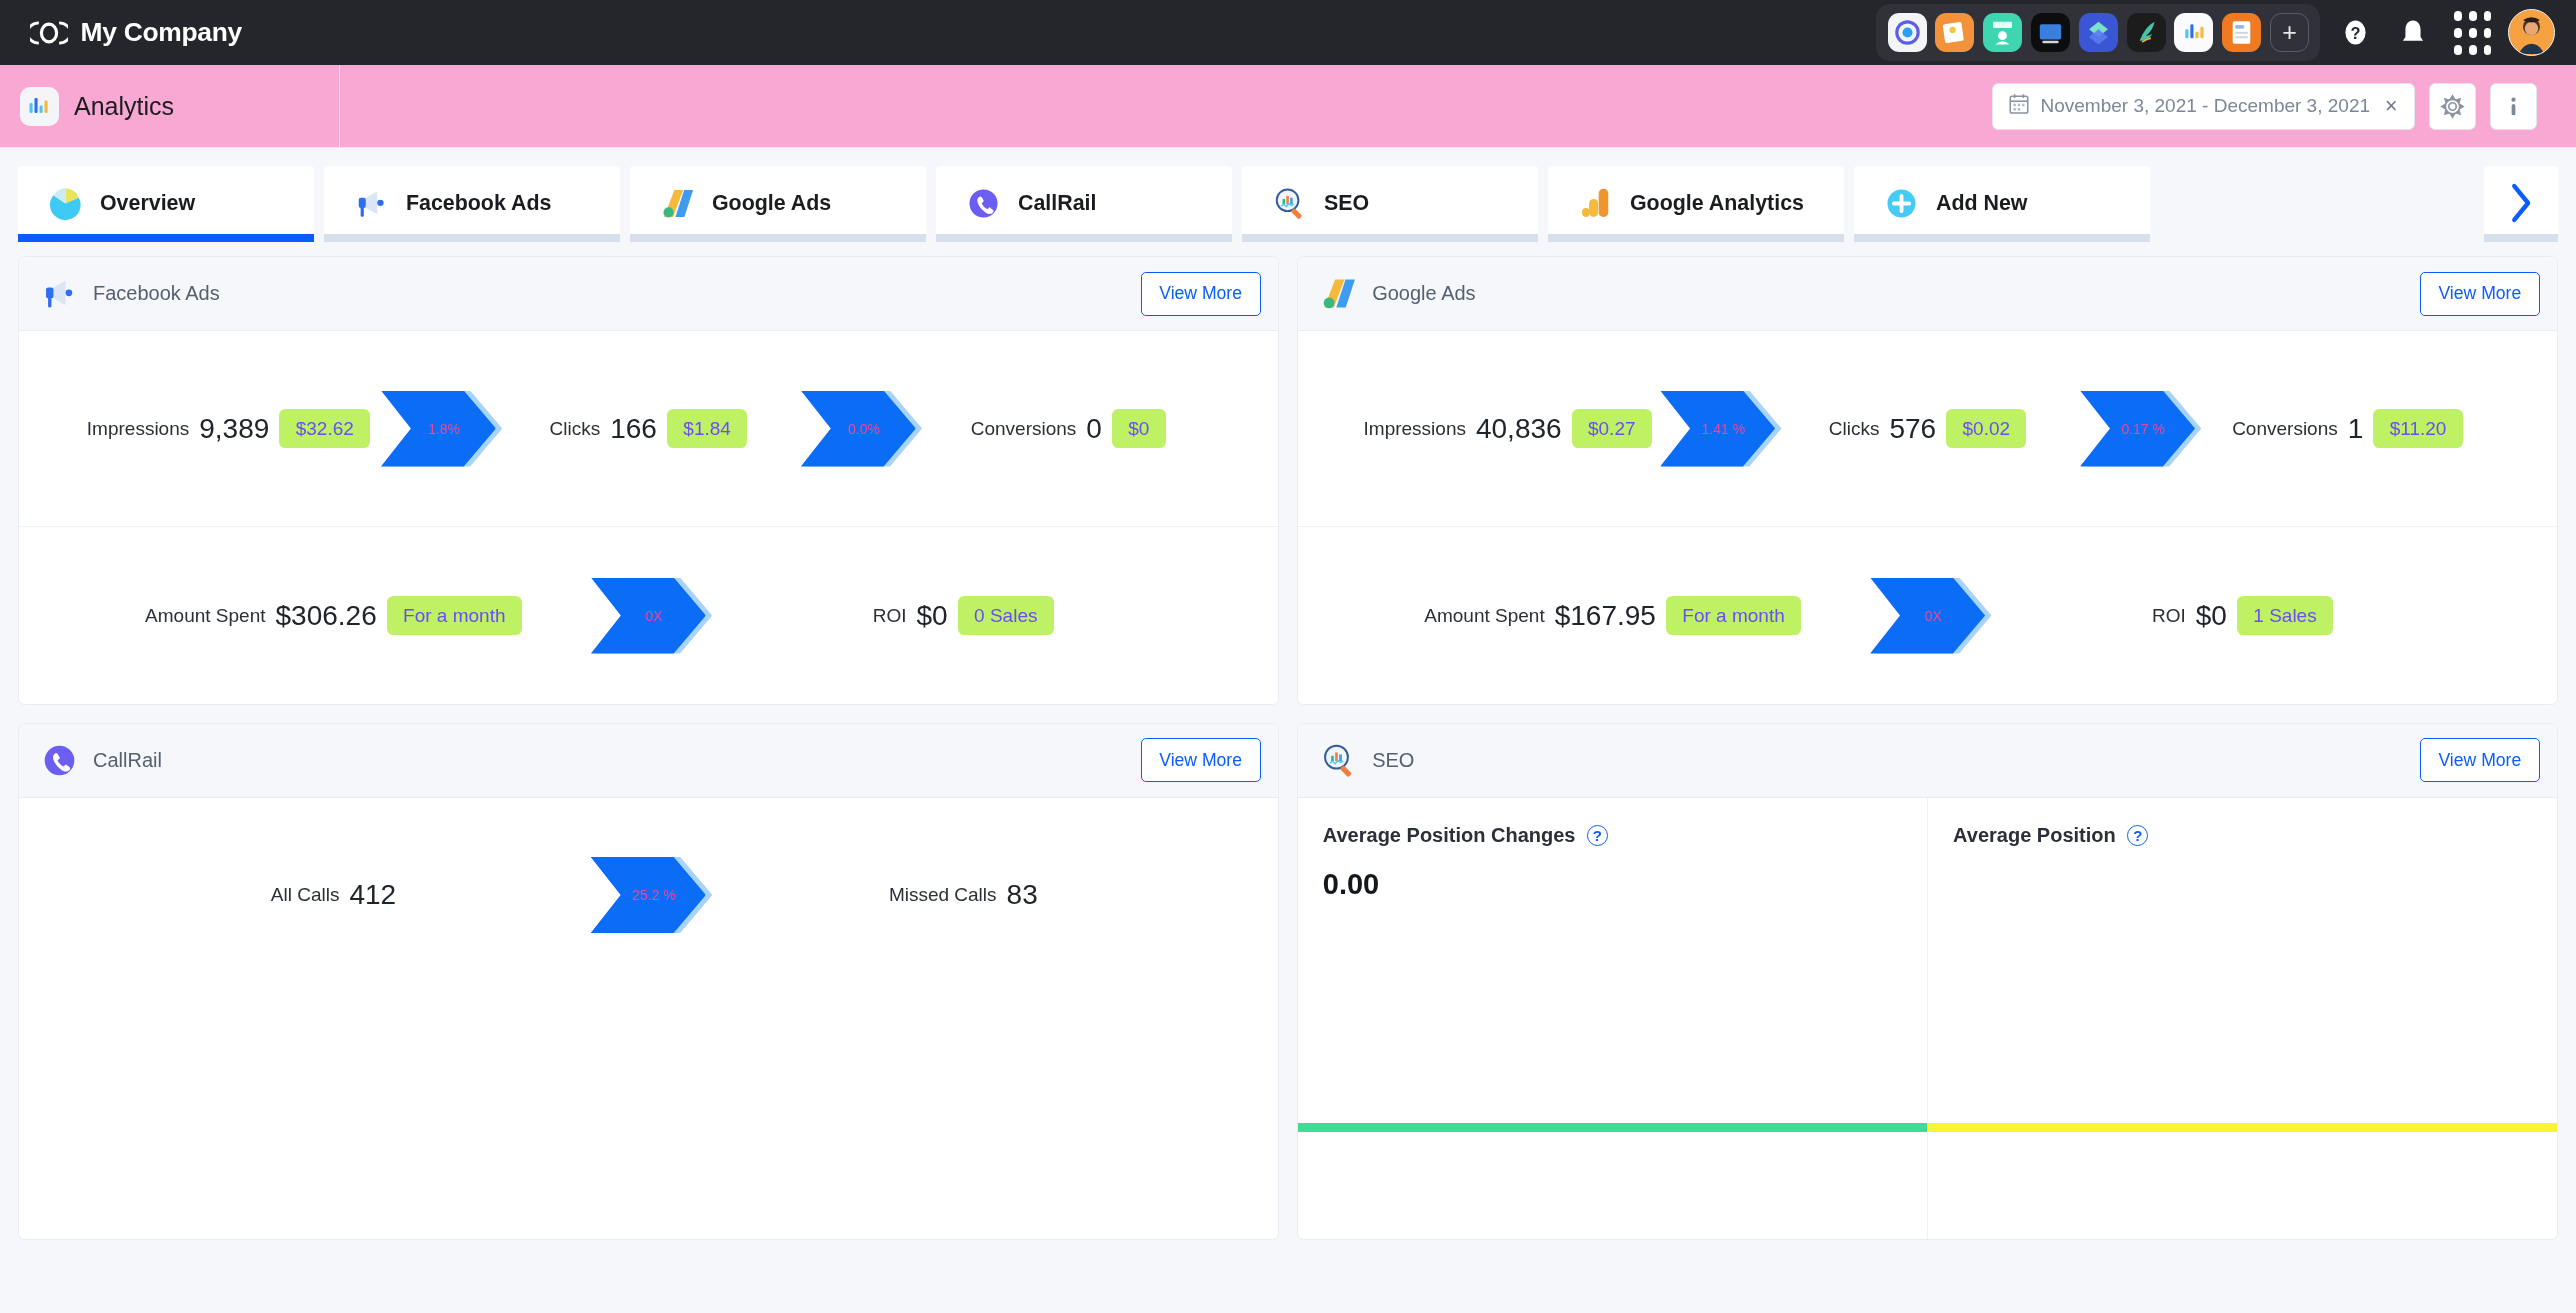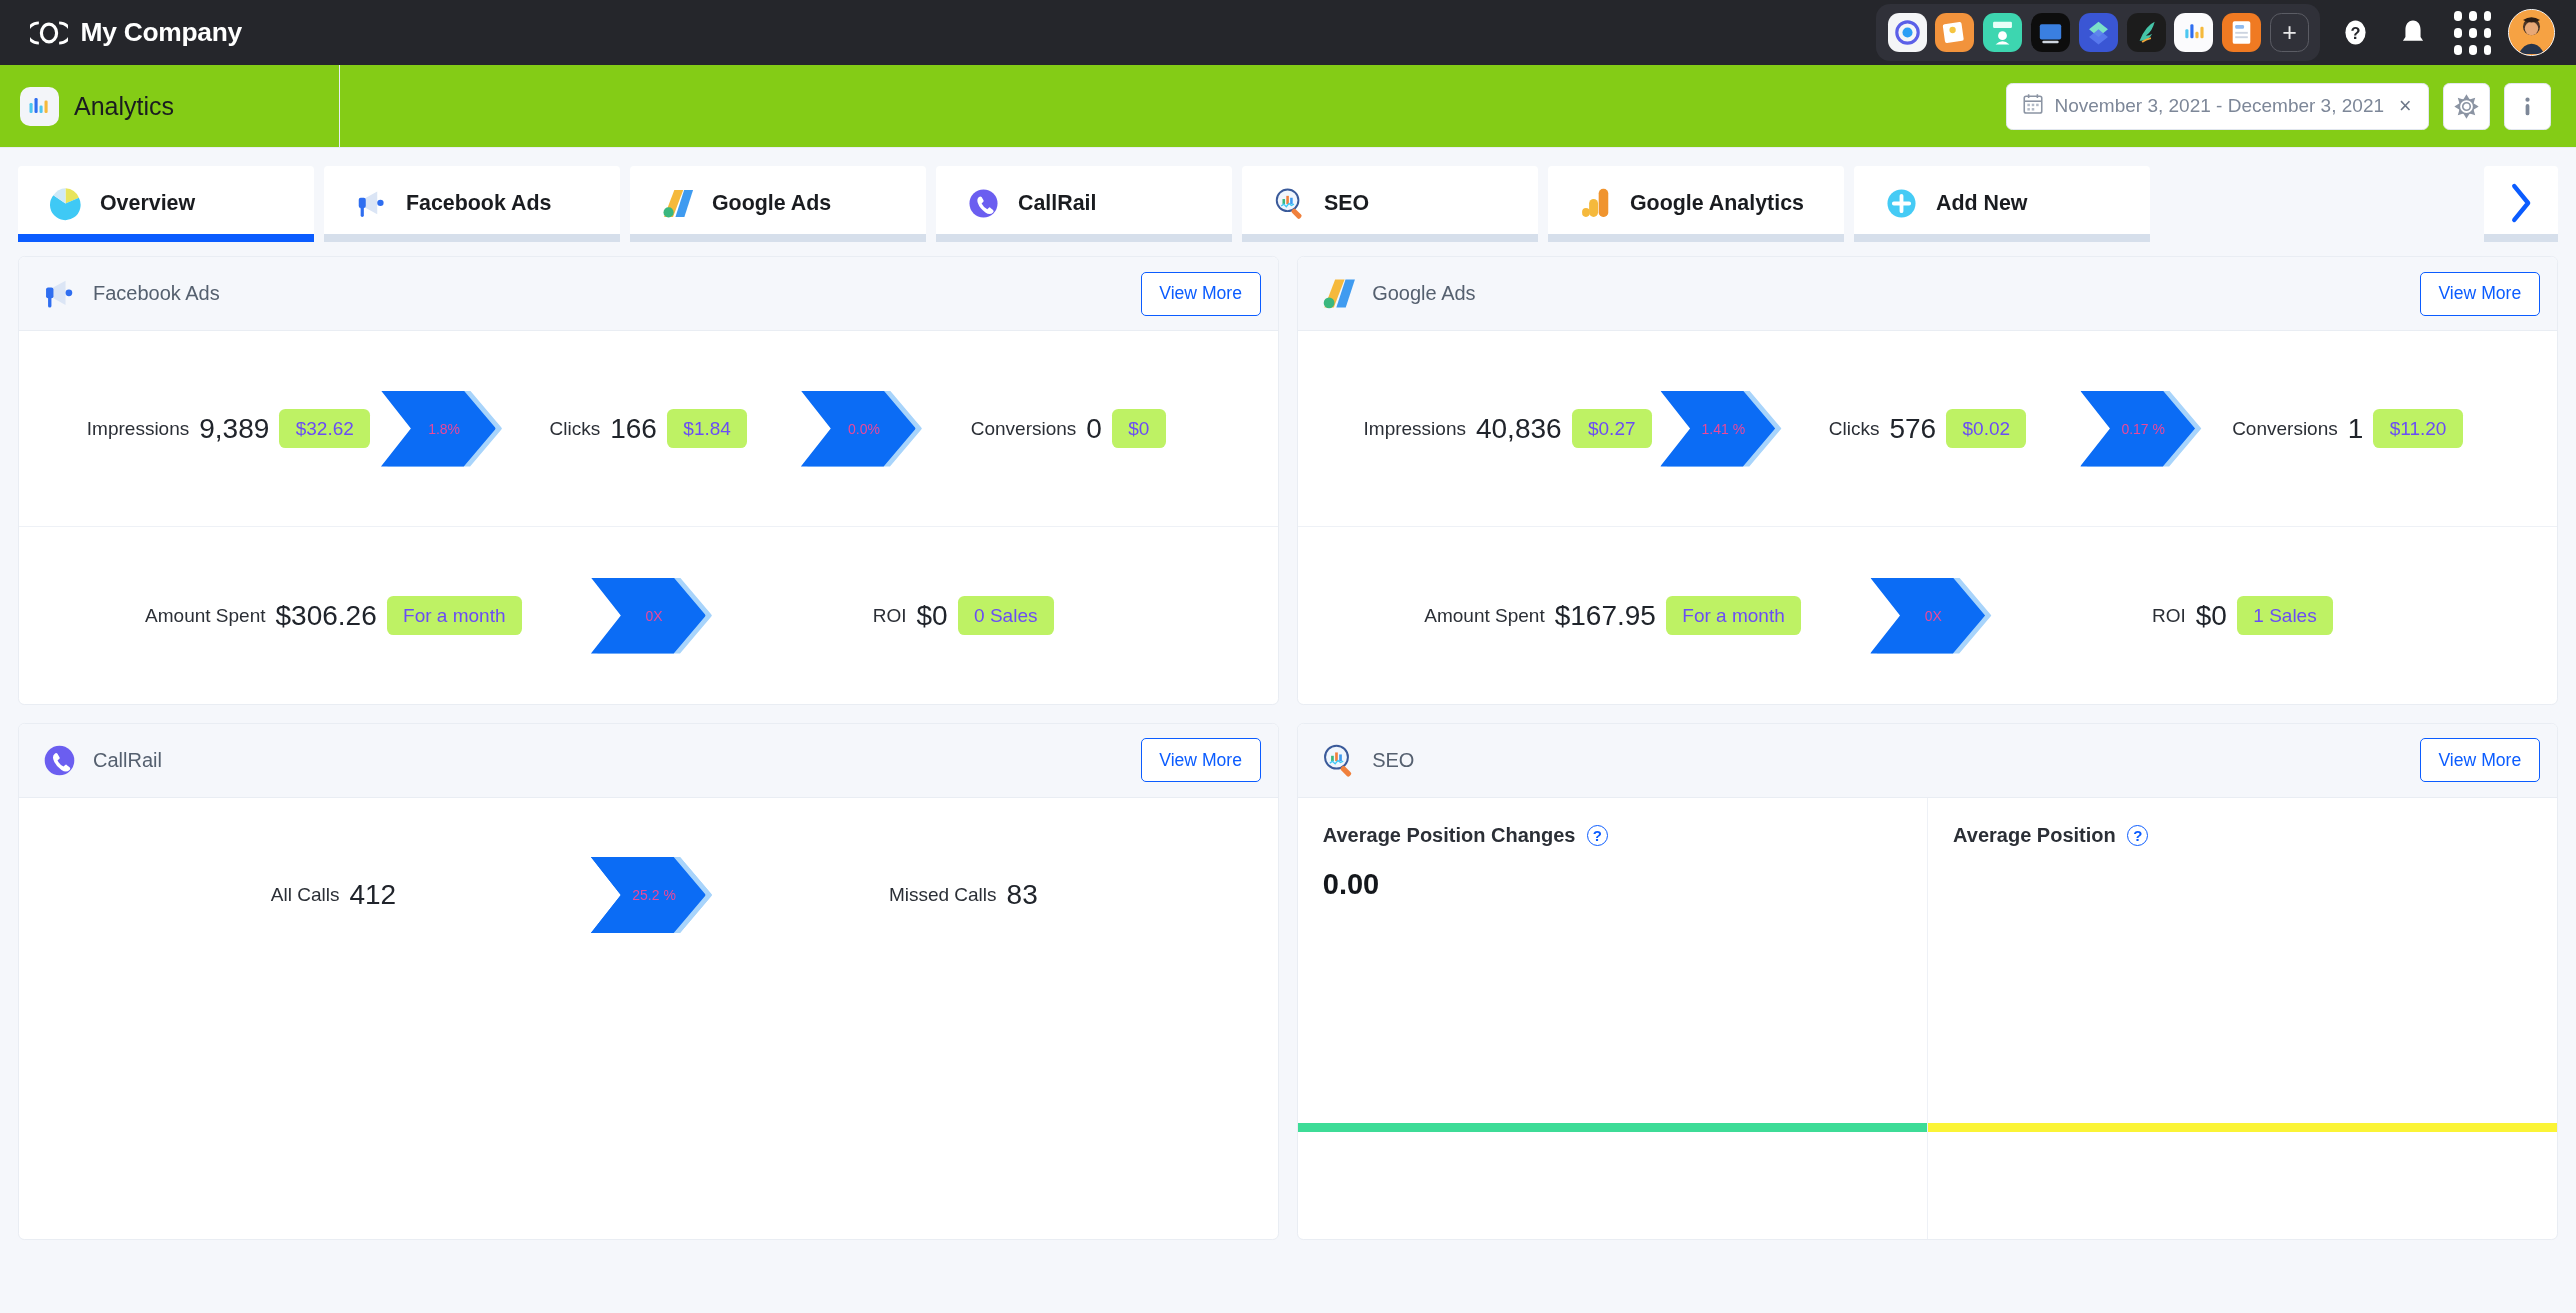--- a/index.html
+++ b/index.html
@@ -56,39 +56,39 @@
   }
   .avatar {
     width: 47px; height: 47px; border-radius: 50%;
     background: linear-gradient(160deg, #f9a94a, #f08a2a);
     display: flex; align-items: flex-end; justify-content: center;
     overflow: hidden; border: 1.9px solid #ffffff; flex: none;
   }
 
   
   .subheader {
-    height: 83px; background: #84cc16;
+    height: 83px; background: #f9a8d4;
     display: flex; align-items: center;
     border-bottom: 1.3px solid #e9edf3;
   }
   .page-title-wrap {
     width: 340px; height: 100%;
     display: flex; align-items: center; gap: 15px;
     padding-left: 20px;
     border-right: 1.3px solid #e9edf3;
   }
   .page-icon {
     width: 39px; height: 39px; border-radius: 10px;
     background: #f3f5f9;
     display: flex; align-items: center; justify-content: center;
   }
   .page-title { font-size: 25px; color: #1a1c20; font-weight: 500; }
   .subheader-right {
     margin-left: auto; display: flex; align-items: center;
-    gap: 14px; padding-right: 25px;
+    gap: 14px; padding-right: 39px;
   }
   .daterange {
     height: 47px; border: 1.3px solid #e2e7ef; border-radius: 6.3px;
     display: flex; align-items: center; gap: 11.3px;
     padding: 0 16.4px; color: #7d8798; font-size: 19px;
     background: #ffffff;
   }
   .daterange .x { font-size: 21.4px; color: #6d7889; margin-left: 3.8px; }
   .icon-sq {
     width: 47px; height: 47px; border: 1.3px solid #e2e7ef;

